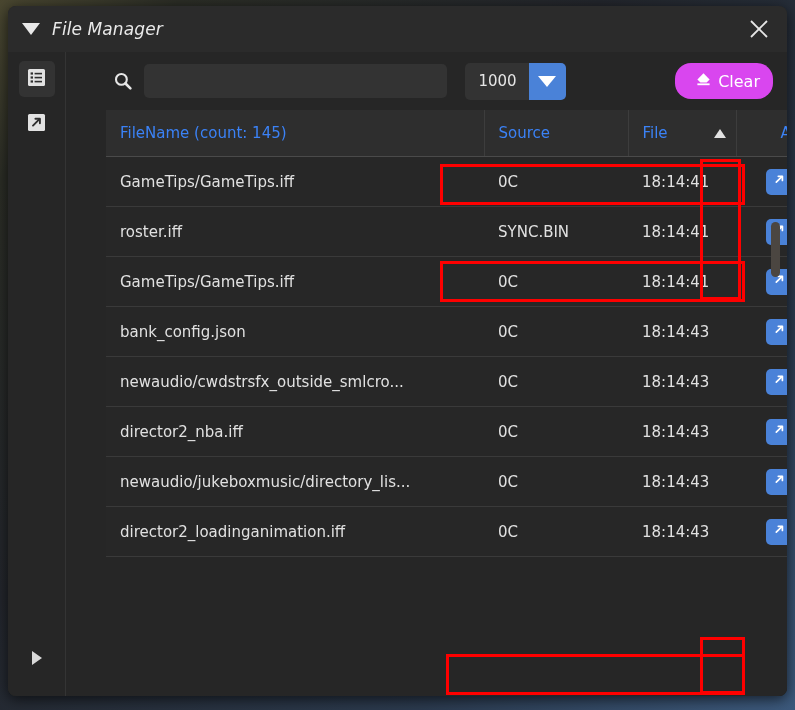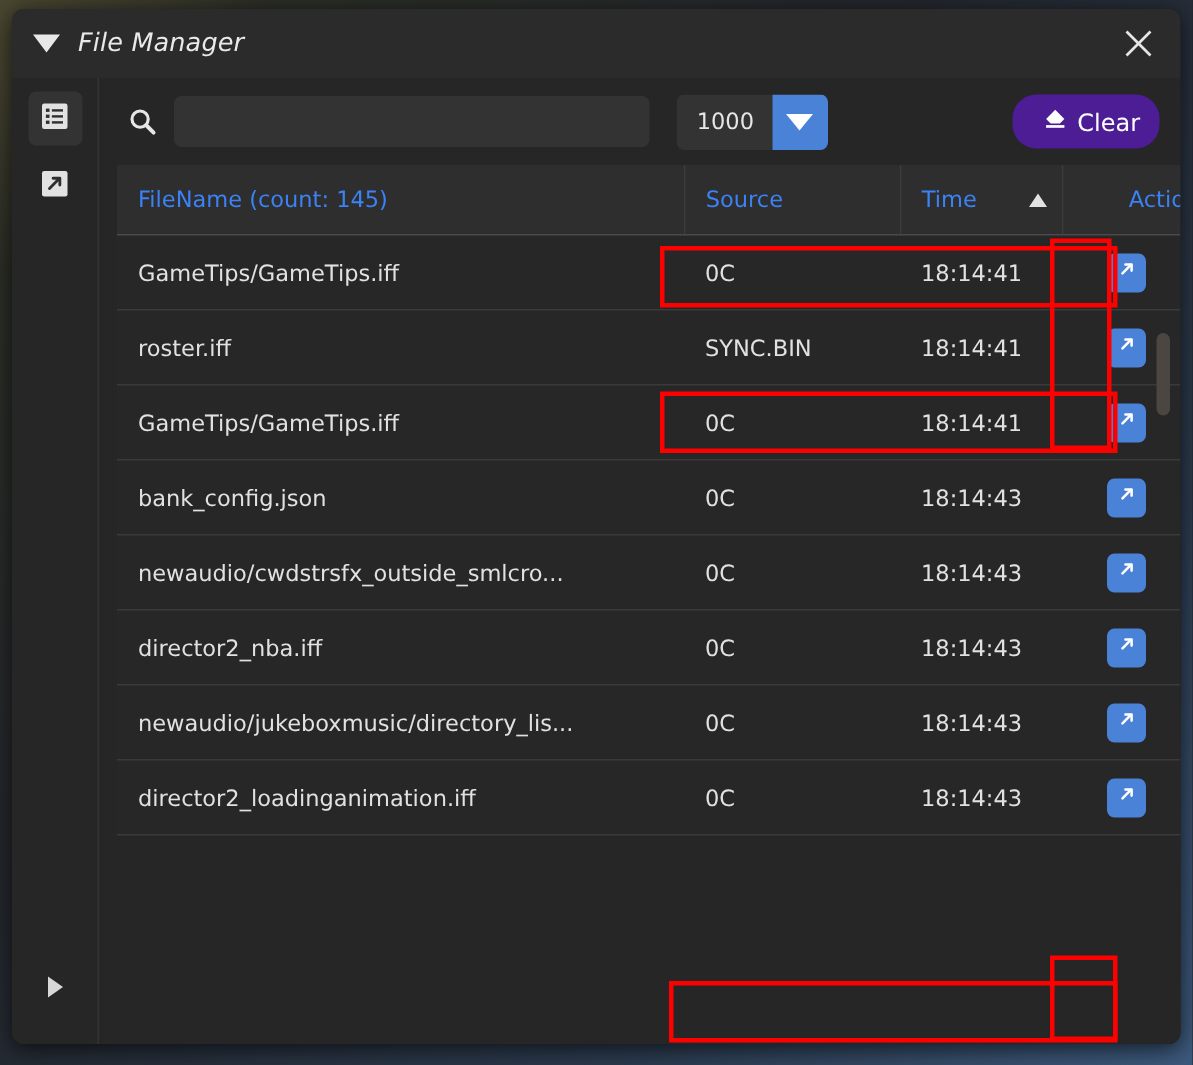--- a/index.html
+++ b/index.html
@@ -71,20 +71,21 @@
     cursor: pointer;
   }
   .close-btn svg { display: block; }
 
   
   .body-split {
     flex: 1 1 auto;
     display: flex;
     min-height: 0;
     background: #262626;
+    gap: 28px;
   }
 
   
   .rail {
     flex: 0 0 57px;
     background: #262626;
     display: flex;
     flex-direction: column;
     align-items: center;
     position: relative;
@@ -173,21 +174,21 @@
     cursor: pointer;
   }
   .tri-down-sm {
     width: 0; height: 0;
     border-left: 9px solid transparent;
     border-right: 9px solid transparent;
     border-top: 11px solid #ffffff;
   }
   .tool-spacer { flex: 1 1 auto; min-width: 10px; }
   .clear-btn {
-    background: #4c1d95;
+    background: #d946ef;
     border: none;
     border-radius: 16px;
     height: 36px;
     padding: 0 13px 0 20px;
     display: flex;
     align-items: center;
     gap: 6px;
     color: #ffffff;
     font-size: 16px;
     font-family: inherit;
@@ -376,21 +377,21 @@
                   <span>FileName (count: 145)</span>
                 </div>
               </th>
               <th>
                 <div class="th-inner">
                   <span>Source</span>
                 </div>
               </th>
               <th>
                 <div class="th-inner">
-                  <span>Time</span>
+                  <span>File</span>
                   <span class="sort-asc"></span>
                 </div>
               </th>
               <th>
                 <div class="th-inner">
                   <span>Action</span>
                 </div>
               </th>
             </tr>
           </thead>

